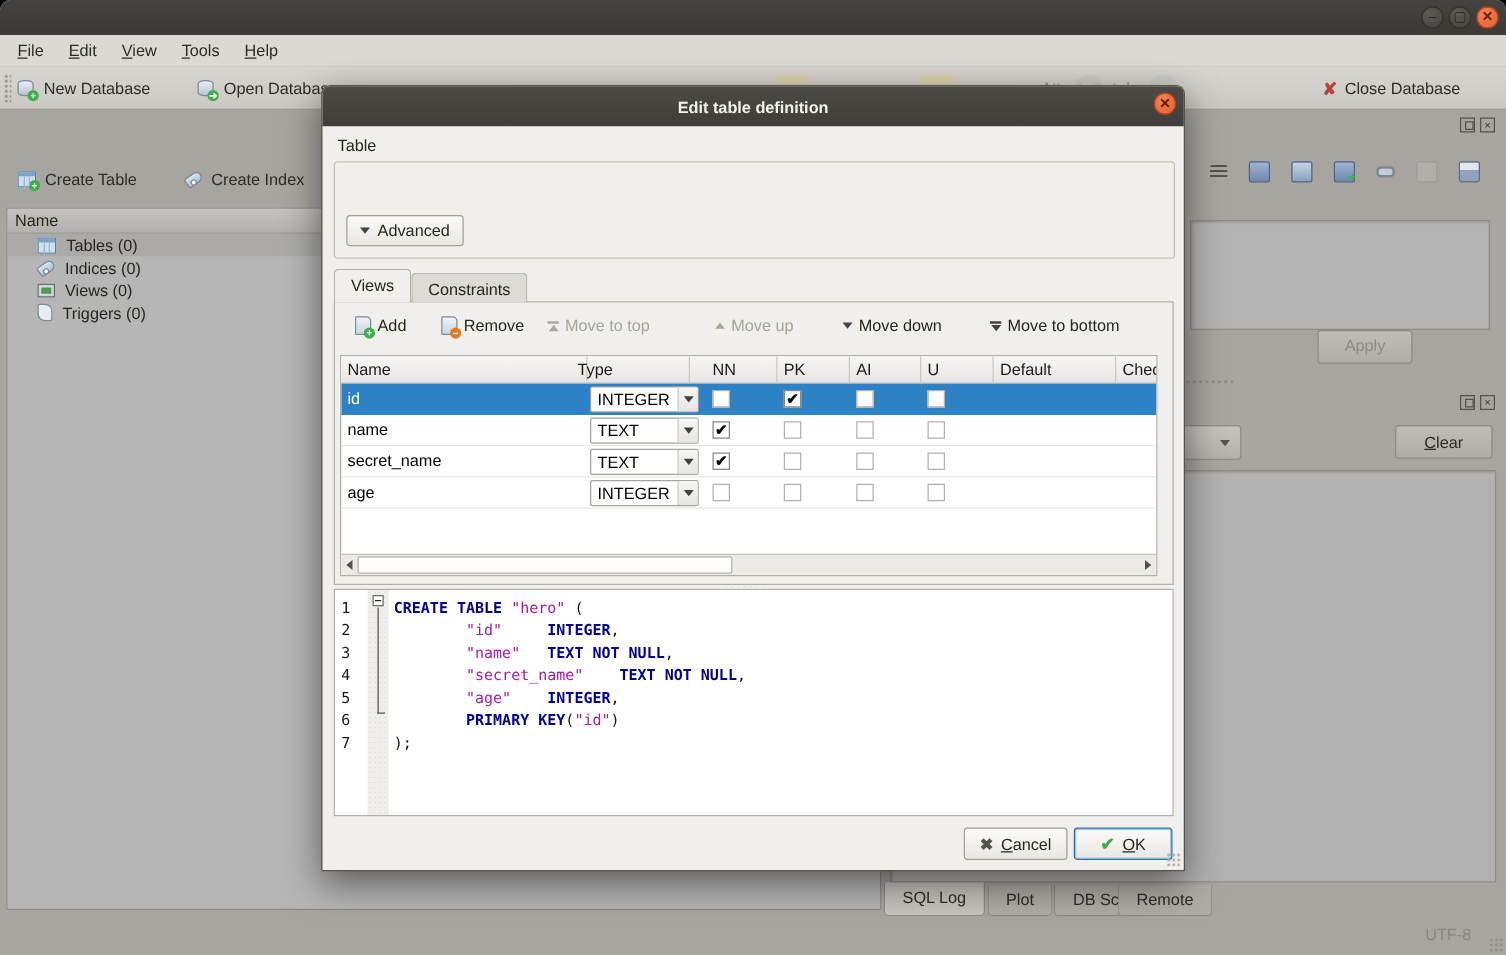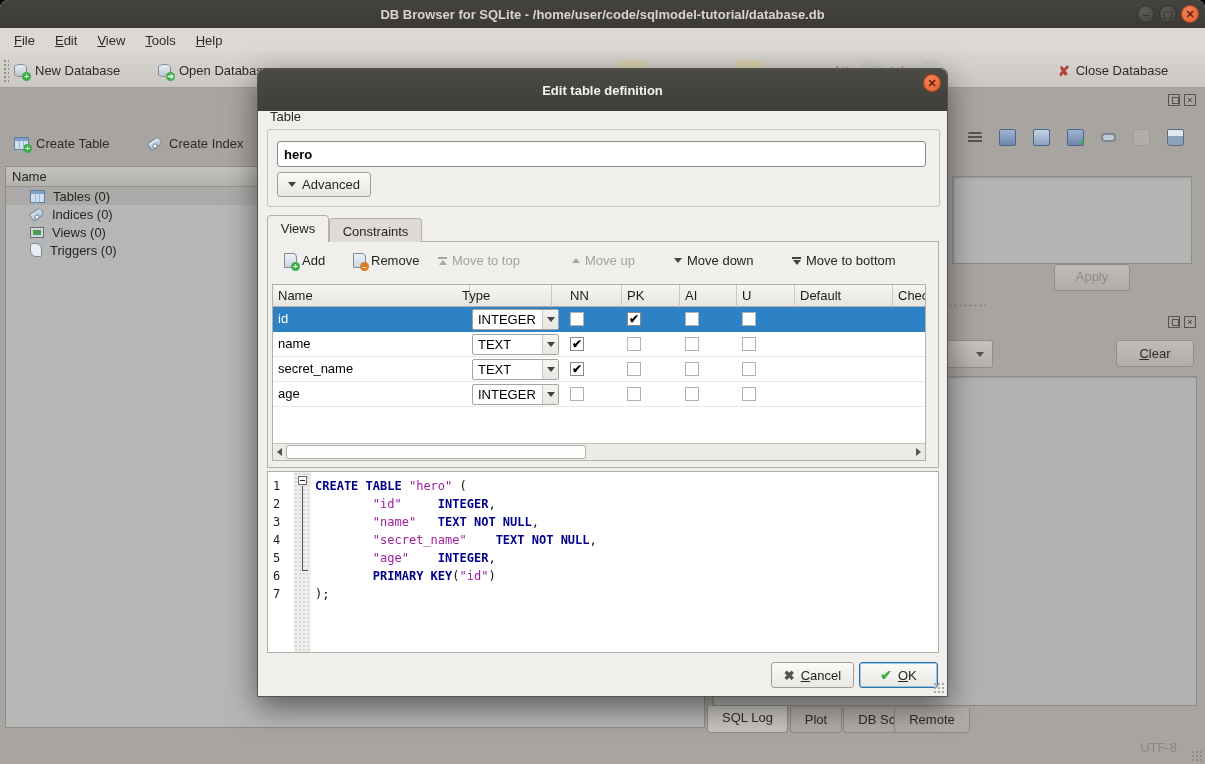--- a/index.html
+++ b/index.html
@@ -104,21 +104,21 @@
     background:#afaba7; color:#2c2b27; text-align:center; padding-top:4px; }
   .btab.active { background:#c7c4bf; }
   .status-enc { position:absolute; right:28px; top:740px; color:#8a8781; }
   .grip { position:absolute; width:12px; height:12px; background-image:radial-gradient(circle,#8f8c88 1px,transparent 1.2px);
     background-size:4px 4px; }
 
   
   .dialog { position:absolute; left:257px; top:68px; width:691px; height:629px;
     background:#f1efec; border:1px solid #55534e; border-radius:7px 7px 0 0;
     box-shadow:0 10px 30px rgba(0,0,0,.5); }
-  .dlg-titlebar { height:42px; background:linear-gradient(#4c4a45,#403e3a); border-radius:6px 6px 0 0;
+  .dlg-titlebar { height:32px; background:linear-gradient(#4c4a45,#403e3a); border-radius:6px 6px 0 0;
     display:flex; align-items:center; justify-content:center; position:relative; }
   .dlg-title { color:#f4f2ec; font-weight:bold; }
   .dlg-close { position:absolute; right:6px; top:5px; width:18px; height:18px; border-radius:50%;
     background:radial-gradient(circle at 35% 30%, #f2825a, #e45f2d); border:1px solid #b4431c;
     color:#6b2209; font-weight:bold; font-size:11px; line-height:16px; text-align:center; }
   .dlg-label { position:absolute; left:12px; top:40px; color:#26251f; }
   .groupbox { position:absolute; left:9px; top:60px; width:673px; height:78px;
     border:1px solid #c6c3be; border-radius:3px; }
   .txt-input { position:absolute; left:19px; top:72px; width:649px; height:26px; background:#fff;
     border:1px solid #8c8884; border-radius:3px; font-family:"Liberation Sans",sans-serif;
@@ -195,21 +195,20 @@
   .x-gray { color:#55534e; font-weight:bold; font-size:13px; }
   .dlg-grip { position:absolute; right:3px; bottom:3px; width:11px; height:11px;
     background-image:radial-gradient(circle,#aba8a3 1px,transparent 1.2px); background-size:4px 4px; }
 </style>
 </head>
 <body>
 
 <div class="screen">
 
   <div class="titlebar">
-    <span class="titlebar-text">DB Browser for SQLite - /home/user/code/sqlmodel-tutorial/database.db</span>
     <span class="winbtns">
       <span class="winbtn dim">–</span>
       <span class="winbtn dim">▢</span>
       <span class="winbtn close">✕</span>
     </span>
   </div>
 
   <div class="menubar" id="menubar">
       <div class="menu-item"><u>F</u>ile</div>
       <div class="menu-item"><u>E</u>dit</div>
@@ -322,21 +321,20 @@
   <span class="grip" style="right:2px;bottom:2px"></span>
 
   <div class="dialog">
     <div class="dlg-titlebar">
       <span class="dlg-title">Edit table definition</span>
       <span class="dlg-close">✕</span>
     </div>
 
     <span class="dlg-label">Table</span>
     <div class="groupbox"></div>
-    <input class="txt-input" value="hero" style="">
     <div class="btn advanced-btn">
       <span class="tri-dn"></span>
       <span>Advanced</span>
     </div>
 
     <div class="dlg-tab active" style="left: 9px; width: 62px; height: 27px; top: 146px; padding-top: 5px;">Views</div>
       <div class="dlg-tab" style="left: 71px; width: 93px; height: 24px; top: 149px; padding-top: 5px;">Constraints</div>
       <div class="fields-frame"></div>
     <div id="factions"></div>
 

